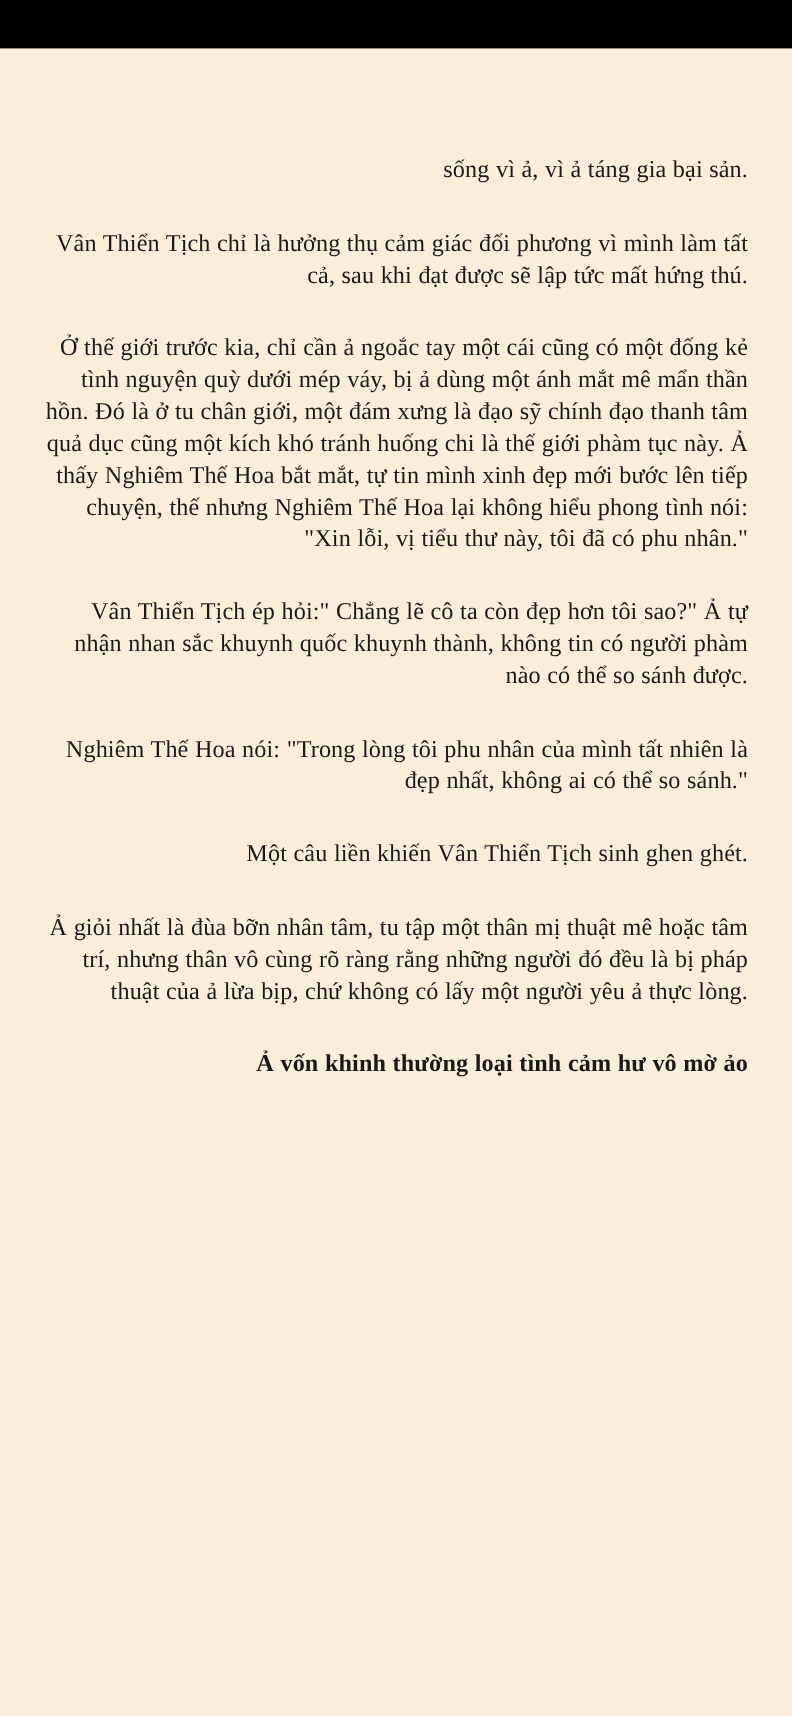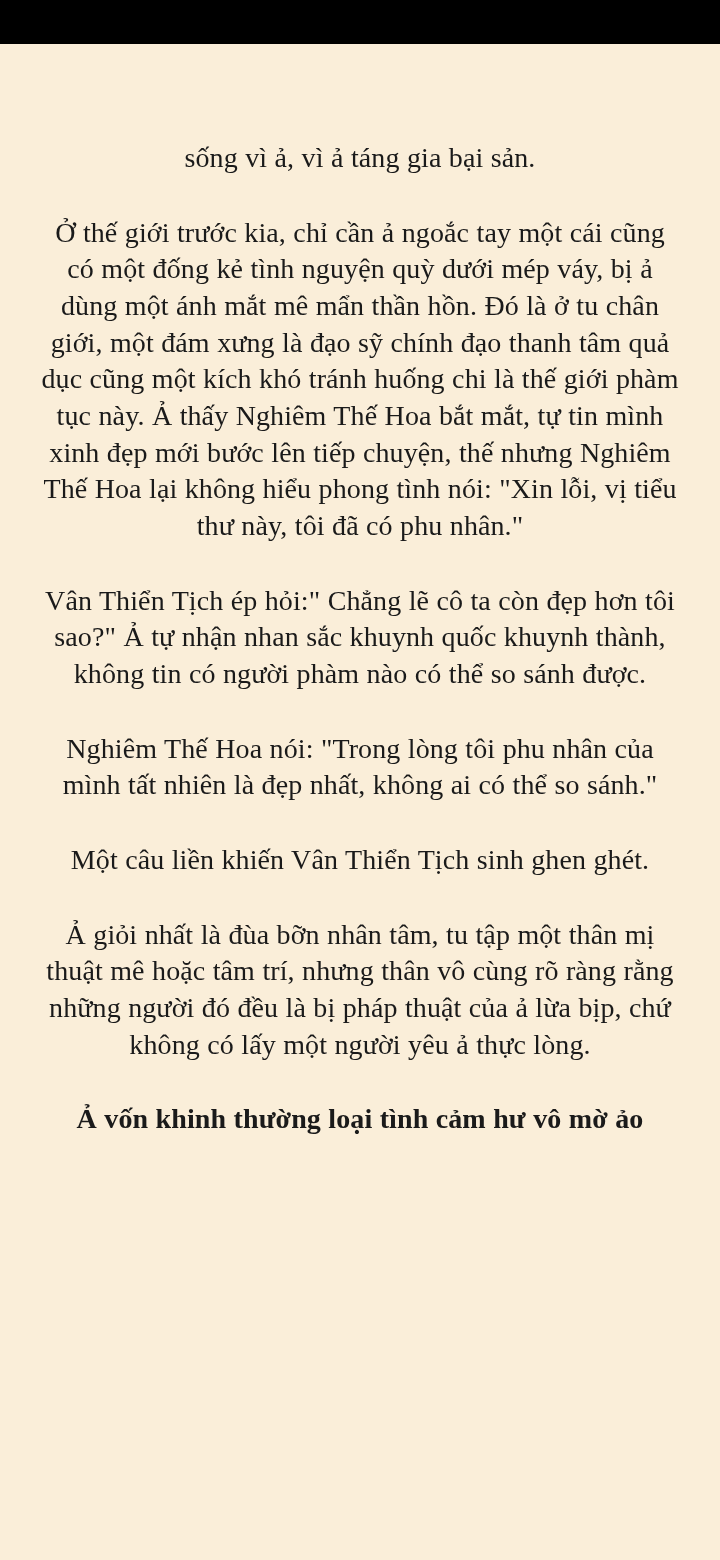--- a/index.html
+++ b/index.html
@@ -31,42 +31,43 @@
     width: 720px;
     height: 1516px;
     background: #faeed9;
     overflow: hidden;
   }
   .content {
     padding: 96px 40px 0 40px;
     color: #1a1a1a;
   }
   .para {
-    font-size: 28px;
+    font-size: 22px;
     line-height: 1.31;
     margin: 0 0 38px 0;
-    text-align: center;
+    text-align: right;
     letter-spacing: 0.1px;
     word-spacing: 0.3px;
   }
   .para:last-child {
     margin-bottom: 0;
     font-weight: bold;
   }
 </style>
 </head>
 <body>
 
 <div class="screen">
 
   <div class="status-bar"></div>
 
   <div class="reader">
     <div class="content">
       <p class="para">sống vì ả, vì ả táng gia bại sản.</p>
+      <p class="para">Vân Thiển Tịch chỉ là hưởng thụ cảm giác đối phương vì mình làm tất cả, sau khi đạt được sẽ lập tức mất hứng thú.</p>
       <p class="para">Ở thế giới trước kia, chỉ cần ả ngoắc tay một cái cũng có một đống kẻ tình nguyện quỳ dưới mép váy, bị ả dùng một ánh mắt mê mẩn thần hồn. Đó là ở tu chân giới, một đám xưng là đạo sỹ chính đạo thanh tâm quả dục cũng một kích khó tránh huống chi là thế giới phàm tục này. Ả thấy Nghiêm Thế Hoa bắt mắt, tự tin mình xinh đẹp mới bước lên tiếp chuyện, thế nhưng Nghiêm Thế Hoa lại không hiểu phong tình nói: "Xin lỗi, vị tiểu thư này, tôi đã có phu nhân."</p>
       <p class="para">Vân Thiển Tịch ép hỏi:" Chẳng lẽ cô ta còn đẹp hơn tôi sao?" Ả tự nhận nhan sắc khuynh quốc khuynh thành, không tin có người phàm nào có thể so sánh được.</p>
       <p class="para">Nghiêm Thế Hoa nói: "Trong lòng tôi phu nhân của mình tất nhiên là đẹp nhất, không ai có thể so sánh."</p>
       <p class="para">Một câu liền khiến Vân Thiển Tịch sinh ghen ghét.</p>
       <p class="para">Ả giỏi nhất là đùa bỡn nhân tâm, tu tập một thân mị thuật mê hoặc tâm trí, nhưng thân vô cùng rõ ràng rằng những người đó đều là bị pháp thuật của ả lừa bịp, chứ không có lấy một người yêu ả thực lòng.</p>
       <p class="para">Ả vốn khinh thường loại tình cảm hư vô mờ ảo</p>
     </div>
   </div>
 
 </div>

